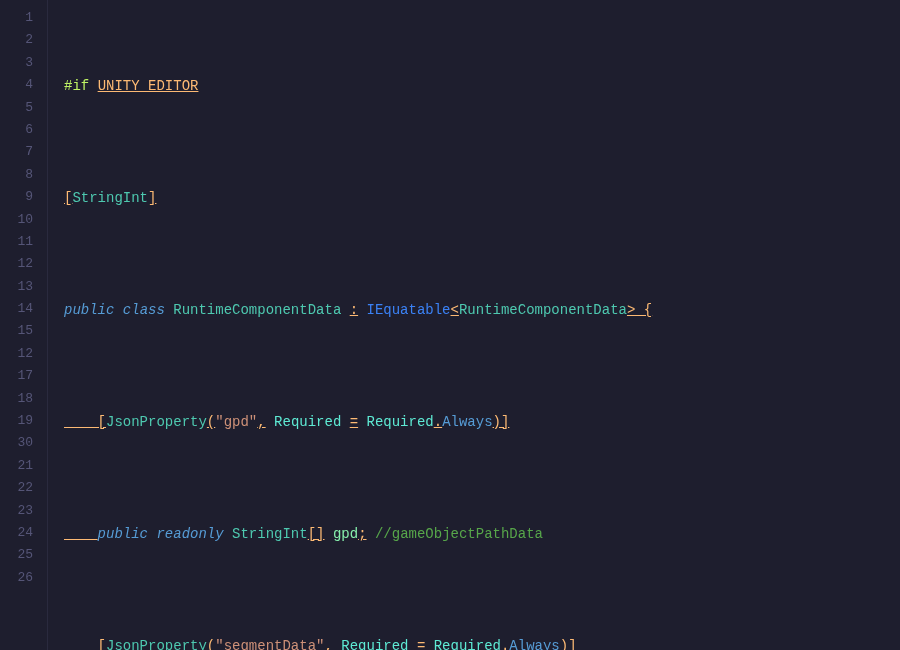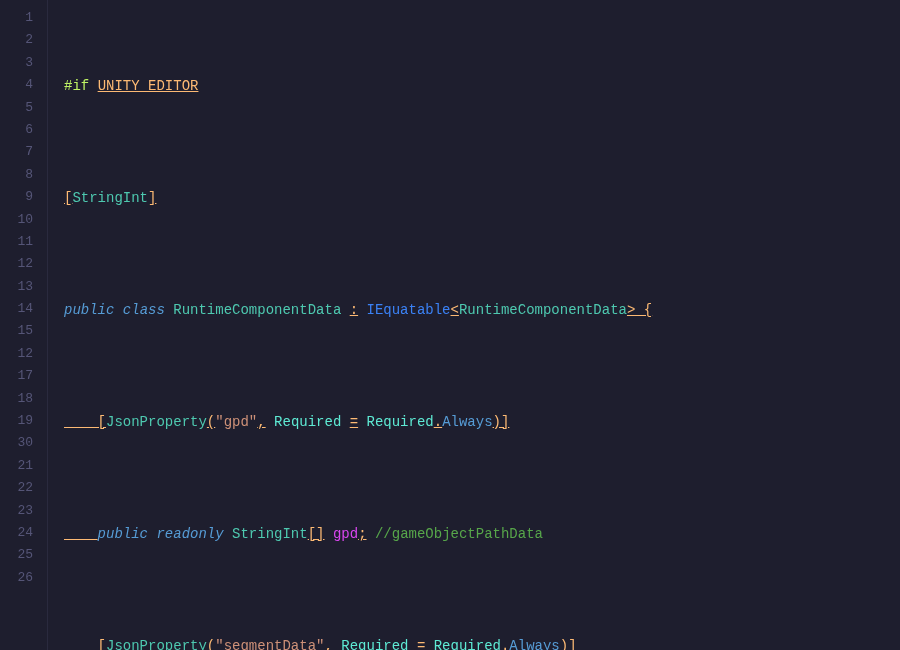--- a/index.html
+++ b/index.html
@@ -55,21 +55,21 @@
 
     .code-line {
       display: block;
       height: 22.4px;
       line-height: 22.4px;
     }
 
     
     .kw { color: #569cd6; font-style: italic; } 
     .kw2 { color: #bef264; } 
-    .attr { color: #d946ef; text-align: right; } 
+    .attr { color: #86efac; text-align: right; } 
     .str { color: #ce9178; } 
     .cls { color: #4ec9b0; } 
     .intf { color: #3b82f6; } 
     .comment { color: #57a64a; } 
     .plain { color: #fdba74; text-decoration: underline; } 
     .req { color: #5eead4; } 
     .reqval { color: #569cd6; font-weight: normal; }
   </style>
 </head>
 <body>

